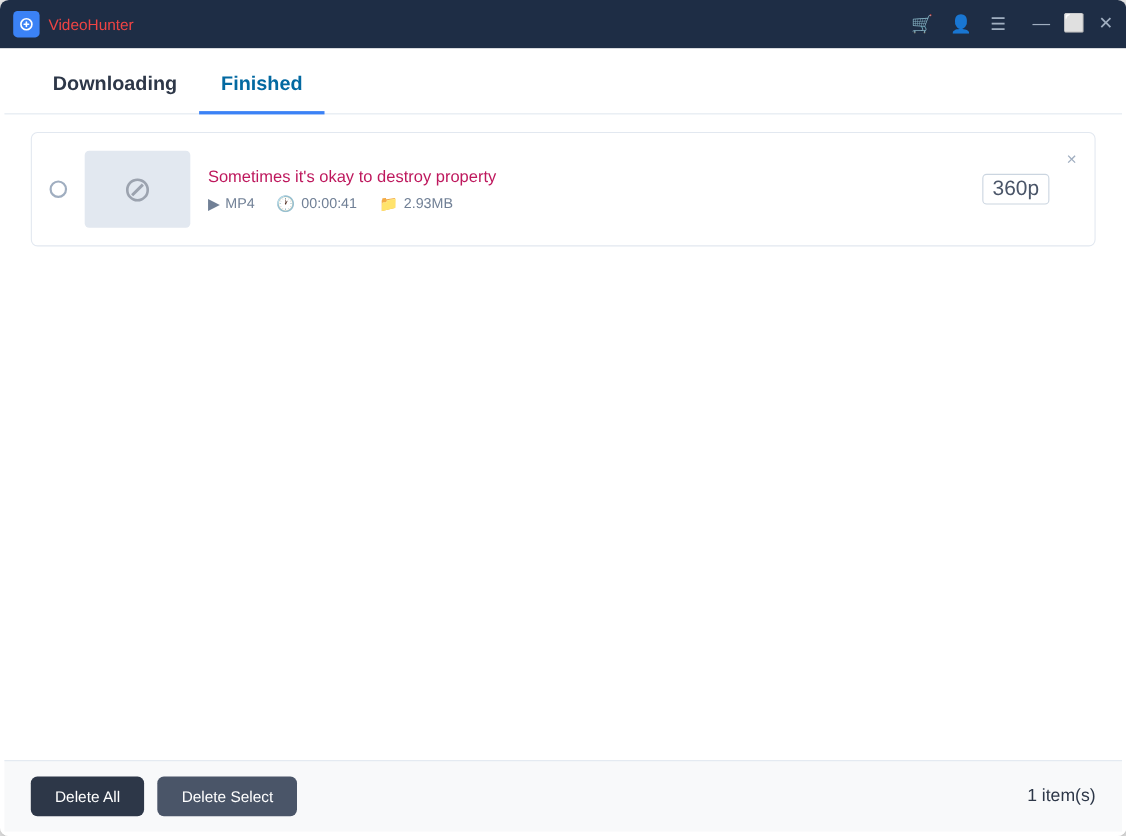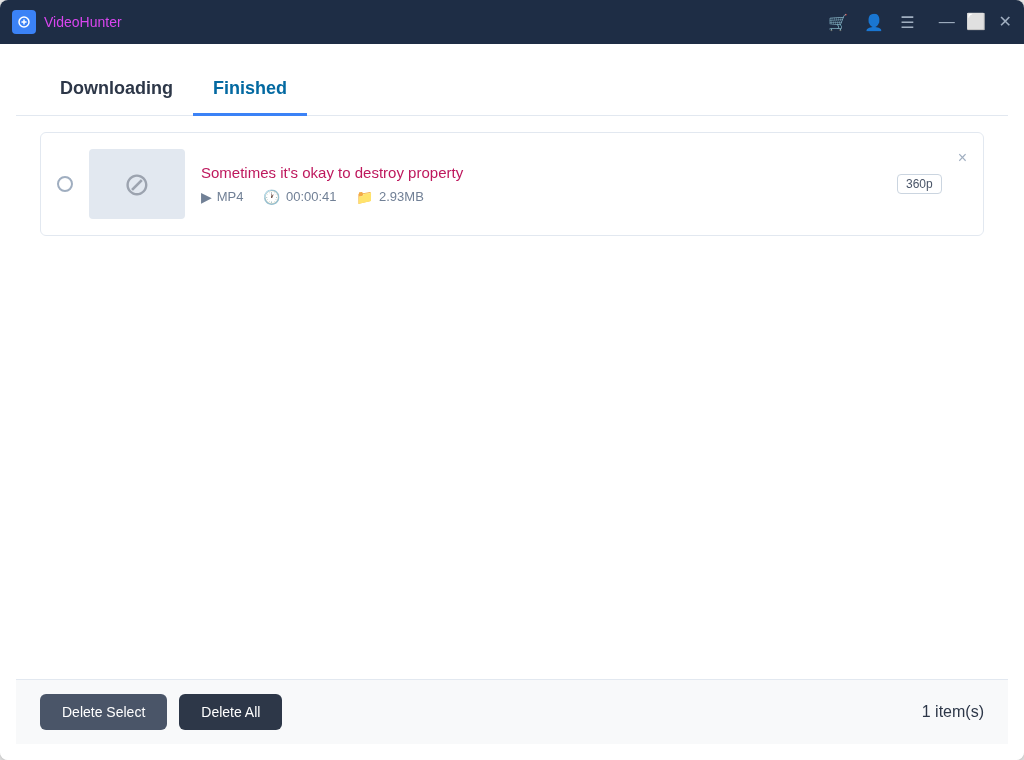--- a/index.html
+++ b/index.html
@@ -50,21 +50,21 @@
       border-radius: 4px;
       display: flex;
       align-items: center;
       justify-content: center;
       font-size: 14px;
       color: white;
       font-weight: bold;
     }
 
     .app-title-text {
-      color: #d946ef;
+      color: #ef4444;
       font-size: 14px;
       font-weight: 500;
     }
 
     .title-bar-controls {
       display: flex;
       align-items: center;
       gap: 16px;
     }
 
@@ -87,21 +87,21 @@
       cursor: pointer;
       line-height: 1;
     }
 
     
     .main-content {
       background: white;
       flex: 1;
       display: flex;
       flex-direction: column;
-      padding: 16px;
+      padding: 4px;
     }
 
     
     .tabs-container {
       padding: 0 24px;
       border-bottom: 1px solid #e2e8f0;
       flex-shrink: 0;
     }
 
     .tabs {
@@ -194,21 +194,21 @@
     }
 
     .meta-icon {
       font-size: 14px;
     }
 
     .quality-badge {
       border: 1px solid #cbd5e0;
       border-radius: 4px;
       padding: 2px 8px;
-      font-size: 12px;
+      font-size: 19px;
       color: #4a5568;
       flex-shrink: 0;
     }
 
     .open-folder-btn {
       background: #3b82f6;
       color: white;
       border: none;
       border-radius: 6px;
       padding: 10px 20px;
@@ -332,19 +332,19 @@
               <span>2.93MB</span>
             </div>
           </div>
         </div>
         <div class="quality-badge">360p</div>
         <span class="item-close">×</span>
       </div>
     </div>
 
     <div class="footer">
+      <button class="footer-btn btn-delete-all">Delete All</button>
       <button class="footer-btn btn-delete-select">Delete Select</button>
-      <button class="footer-btn btn-delete-all">Delete All</button>
       <div class="footer-spacer"></div>
       <span class="item-count">1 item(s)</span>
     </div>
   </div>
 </div>
 
 </body></html>

